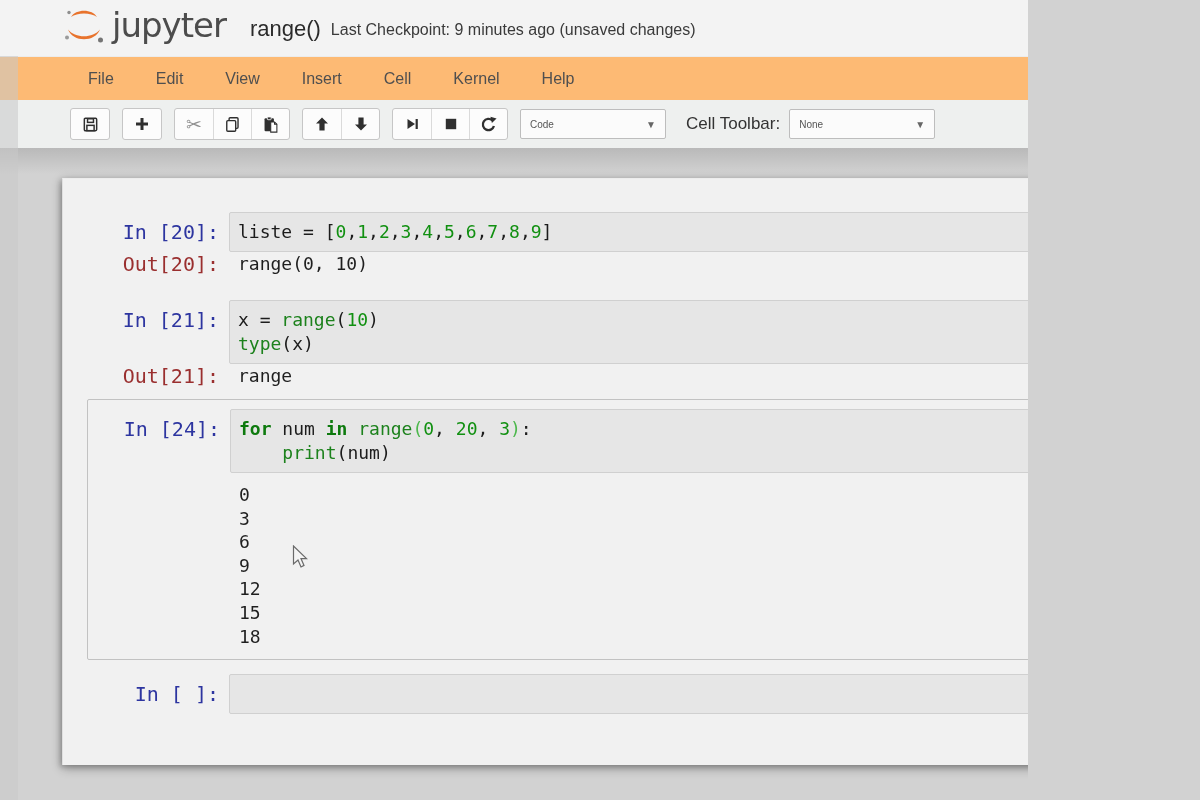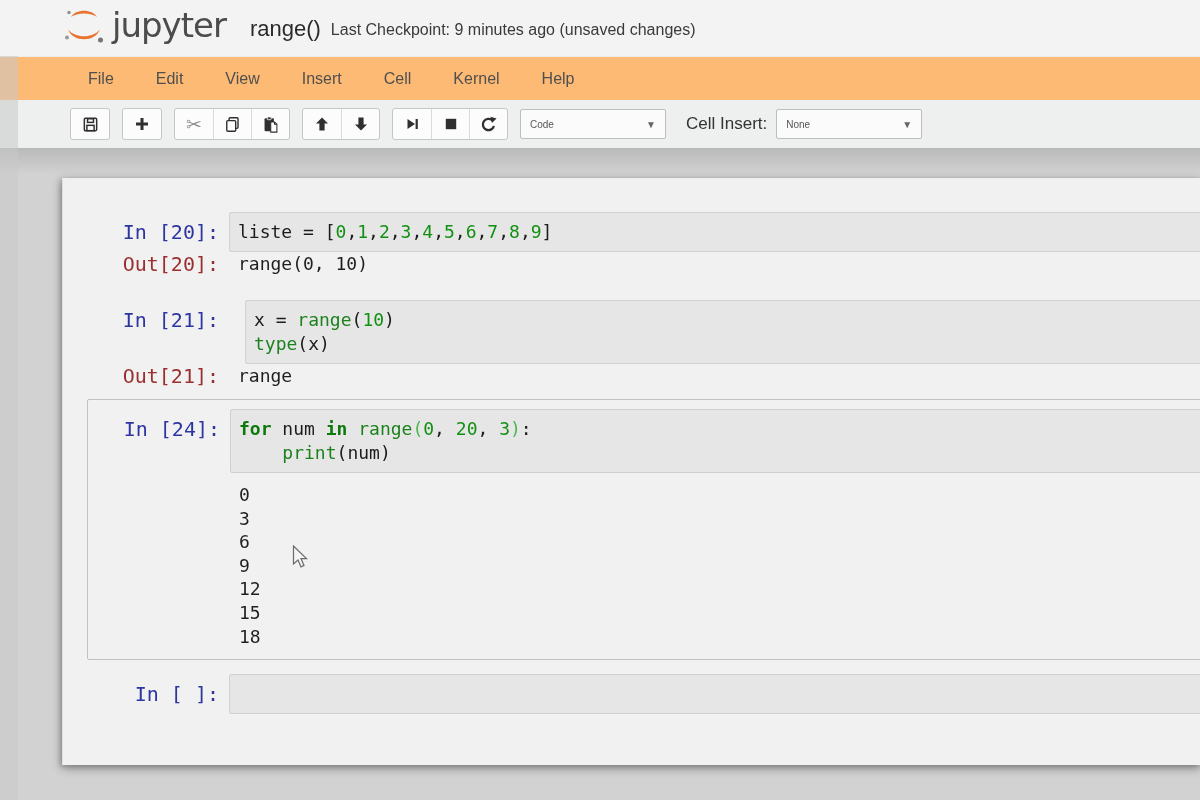--- a/index.html
+++ b/index.html
@@ -1,18 +1,18 @@
 <!DOCTYPE html>
 <html><head>
 <meta charset="utf-8">
 <style>
   * { margin:0; padding:0; box-sizing:border-box; }
   html,body { width:1200px; height:800px; overflow:hidden; }
   body { font-family:"Liberation Sans", sans-serif; background:#d2d2d2; }
-  #stage { position:relative; width:1200px; height:800px; overflow:hidden; }
+  #stage { position:relative; width:1028px; height:800px; overflow:hidden; }
 
   
   .header { position:absolute; left:0; top:0; width:1200px; height:56px;
             background:#f3f3f3; display:flex; align-items:center; }
   .logo { display:flex; align-items:center; margin-left:62px; cursor:pointer; }
   .logo-text { font-size:34px; color:#4c4c4c; letter-spacing:-1px; margin-left:6px;
                font-family:"DejaVu Sans", sans-serif; position:relative; top:-3px; }
   .nb-title { font-size:22px; color:#2a2a2a; margin-left:24px; position:relative; top:1px; }
   .checkpoint { font-size:16px; color:#3a3a3a; margin-left:10px; position:relative; top:2px; }
 
@@ -60,21 +60,21 @@
   .code-line { font-family:"DejaVu Sans Mono", monospace; font-size:18px; line-height:24px;
                white-space:pre; color:#1c1c1c; }
   .tk-p  { color:#1c1c1c; }
   .tk-k  { color:#0e7a0e; font-weight:bold; }
   .tk-b  { color:#1d821d; }
   .tk-n  { color:#119011; }
   .tk-mb { color:#4db84d; }
   .out-row { }
   .out-text { font-family:"DejaVu Sans Mono", monospace; font-size:18px; line-height:24px;
               color:#1f1f1f; margin-left:9px; white-space:pre; }
-  .gap1 { margin-top:24px;gap:16px; }
+  .gap1 { margin-top:24px; }
   .sel-cell { margin-left:24px; margin-top:11px; margin-right:-2px;
               border:1px solid #c2c2c2; border-radius:2px; padding:9px 0 11px 0; }
   .sel-cell .prompt { width:142px; flex:0 0 142px; }
   .stream { font-family:"DejaVu Sans Mono", monospace; font-size:18px; line-height:23.6px;
             color:#1f1f1f; margin:10px 0 0 151px; white-space:pre; }
   .gap2 { margin-top:14px; }
   .empty-line { min-height:24px; }
 
   
   .cursor { position:absolute; left:292px; top:545px; pointer-events:none; }
@@ -193,21 +193,21 @@
             <path d="M13.1 9.4 A5.3 5.3 0 1 1 11.6 4.1" fill="none" stroke="#2f2f2f" stroke-width="2.2"></path>
             <polygon points="9.8,0.6 15.6,2.4 11.2,6.6" fill="#2f2f2f"></polygon>
           </svg>
         </span>
       </div>
     </div>
     <div class="sel-box">
       <span class="sel-val">Code</span>
       <span class="caret">▼</span>
     </div>
-    <span class="ct-label">Cell Insert:</span>
+    <span class="ct-label">Cell Toolbar:</span>
     <div class="sel-box">
       <span class="sel-val">None</span>
       <span class="caret">▼</span>
     </div>
   </div>
 
   <div class="main-bg"></div>
   <div class="left-strip"></div>
 
   <div class="notebook">

